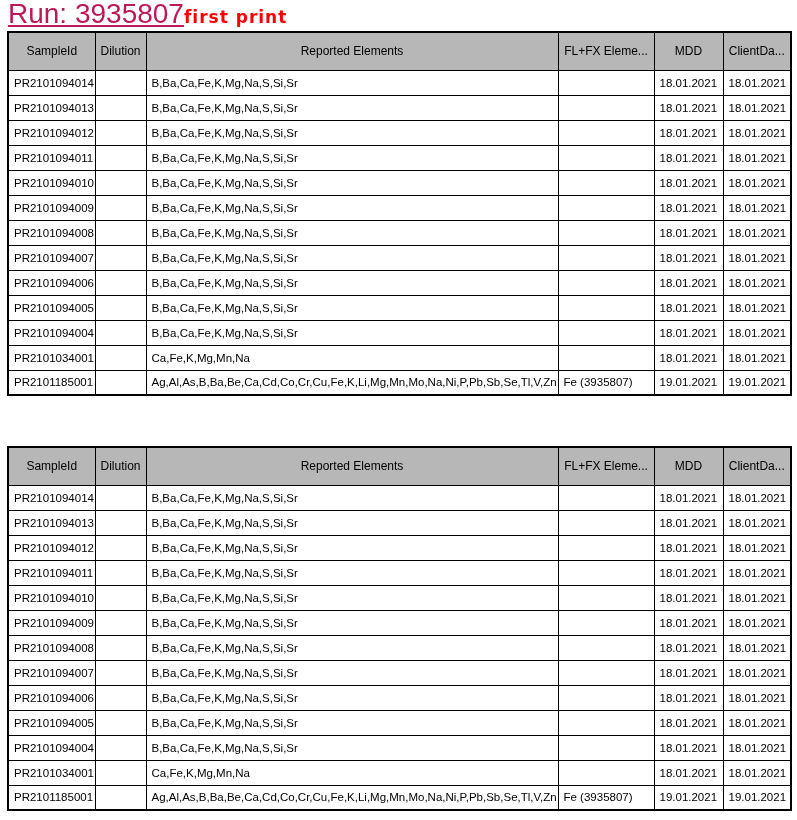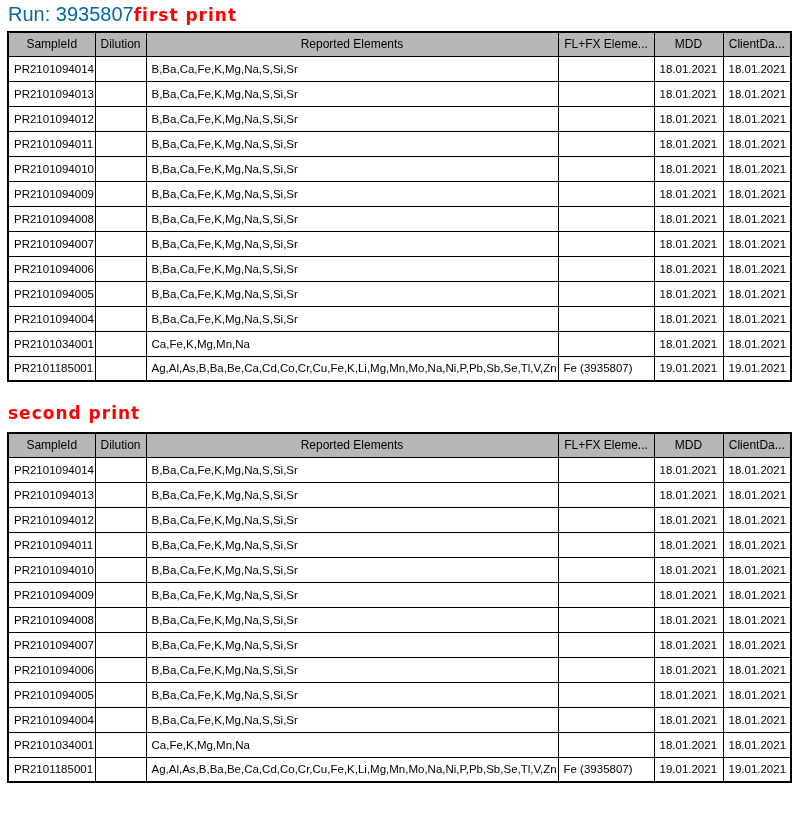--- a/index.html
+++ b/index.html
@@ -17,24 +17,25 @@
   }
   .run-section { margin: 0; }
   .run-section + .run-section { margin-top: 21px; }
   .title-line {
     display: flex;
     align-items: baseline;
     height: 24px;
     margin: 0 0 5px 1px;
   }
   .run-title {
-    font-size: 20px;
+    font-size: 28px;
     line-height: 24px;
-    color: #0369a1;
+    color: #be185d;
     letter-spacing: 0px;
+    text-decoration: underline;
   }
   .annotation {
     font-family: "DejaVu Sans", sans-serif;
     font-size: 17px;
     font-weight: bold;
     color: #ff0000;
     letter-spacing: 1px;
   }
   table.grid {
     border-collapse: collapse;
@@ -46,21 +47,21 @@
     border: 1px solid #000000;
     overflow: hidden;
     white-space: nowrap;
     box-sizing: border-box;
   }
   table.grid th {
     background: #b7b7b7;
     font-weight: normal;
     font-size: 12px;
     color: #000000;
-    height: 24px;
+    height: 38px;
     text-align: center;
     padding: 0 2px;
   }
   table.grid td {
     font-size: 11.5px;
     color: #000000;
     height: 25px;
     padding: 0 2px 0 5px;
     text-align: left;
     background: #ffffff;
@@ -205,21 +206,20 @@
             <td>Fe (3935807)</td>
             <td>19.01.2021</td>
             <td>19.01.2021</td>
           </tr>
         </tbody>
     </table>
   </section>
 
   <section class="run-section">
     <div class="title-line">
-      <span class="annotation">second print</span>
     </div>
     <table class="grid">
       <colgroup>
         <col class="c-sample">
           <col class="c-dilution">
           <col class="c-elements">
         <col class="c-flfx">
           <col class="c-mdd">
           <col class="c-client">
       </colgroup>

